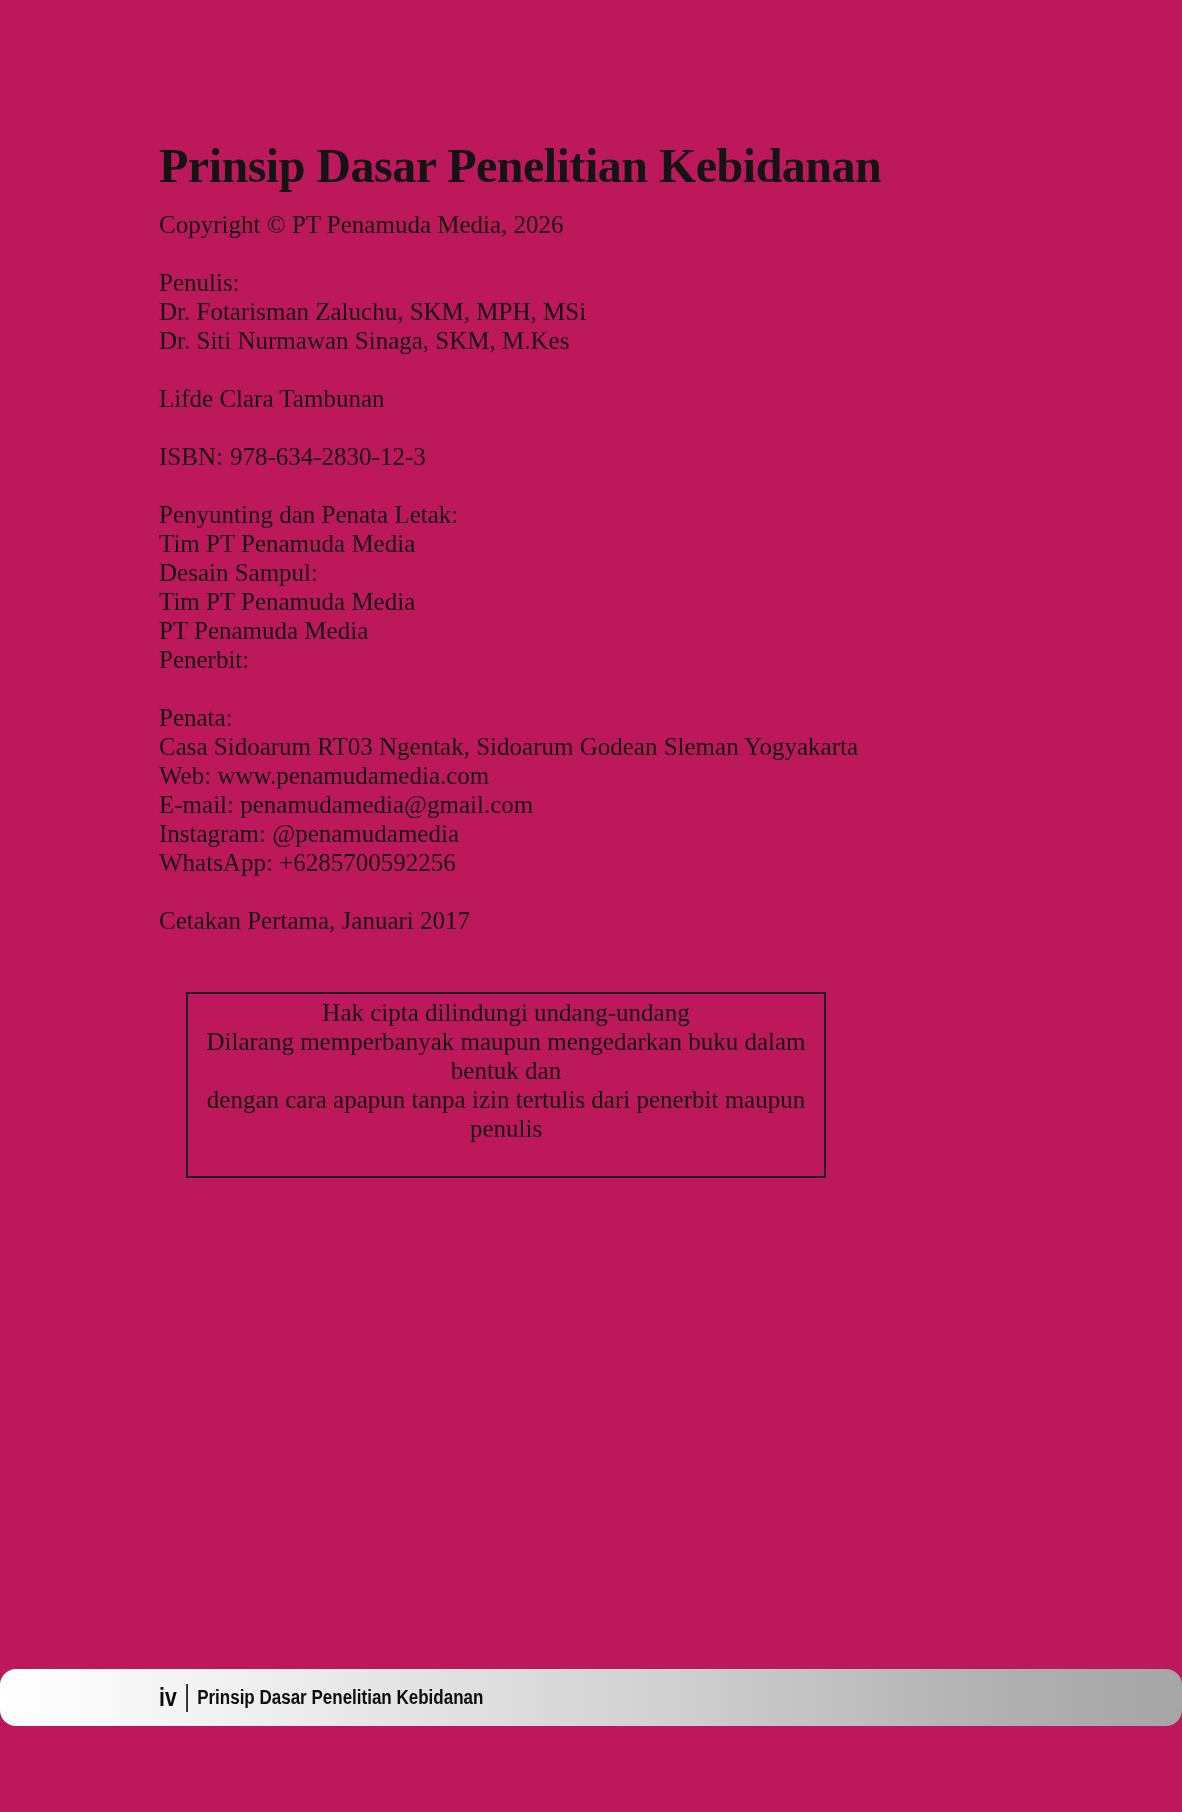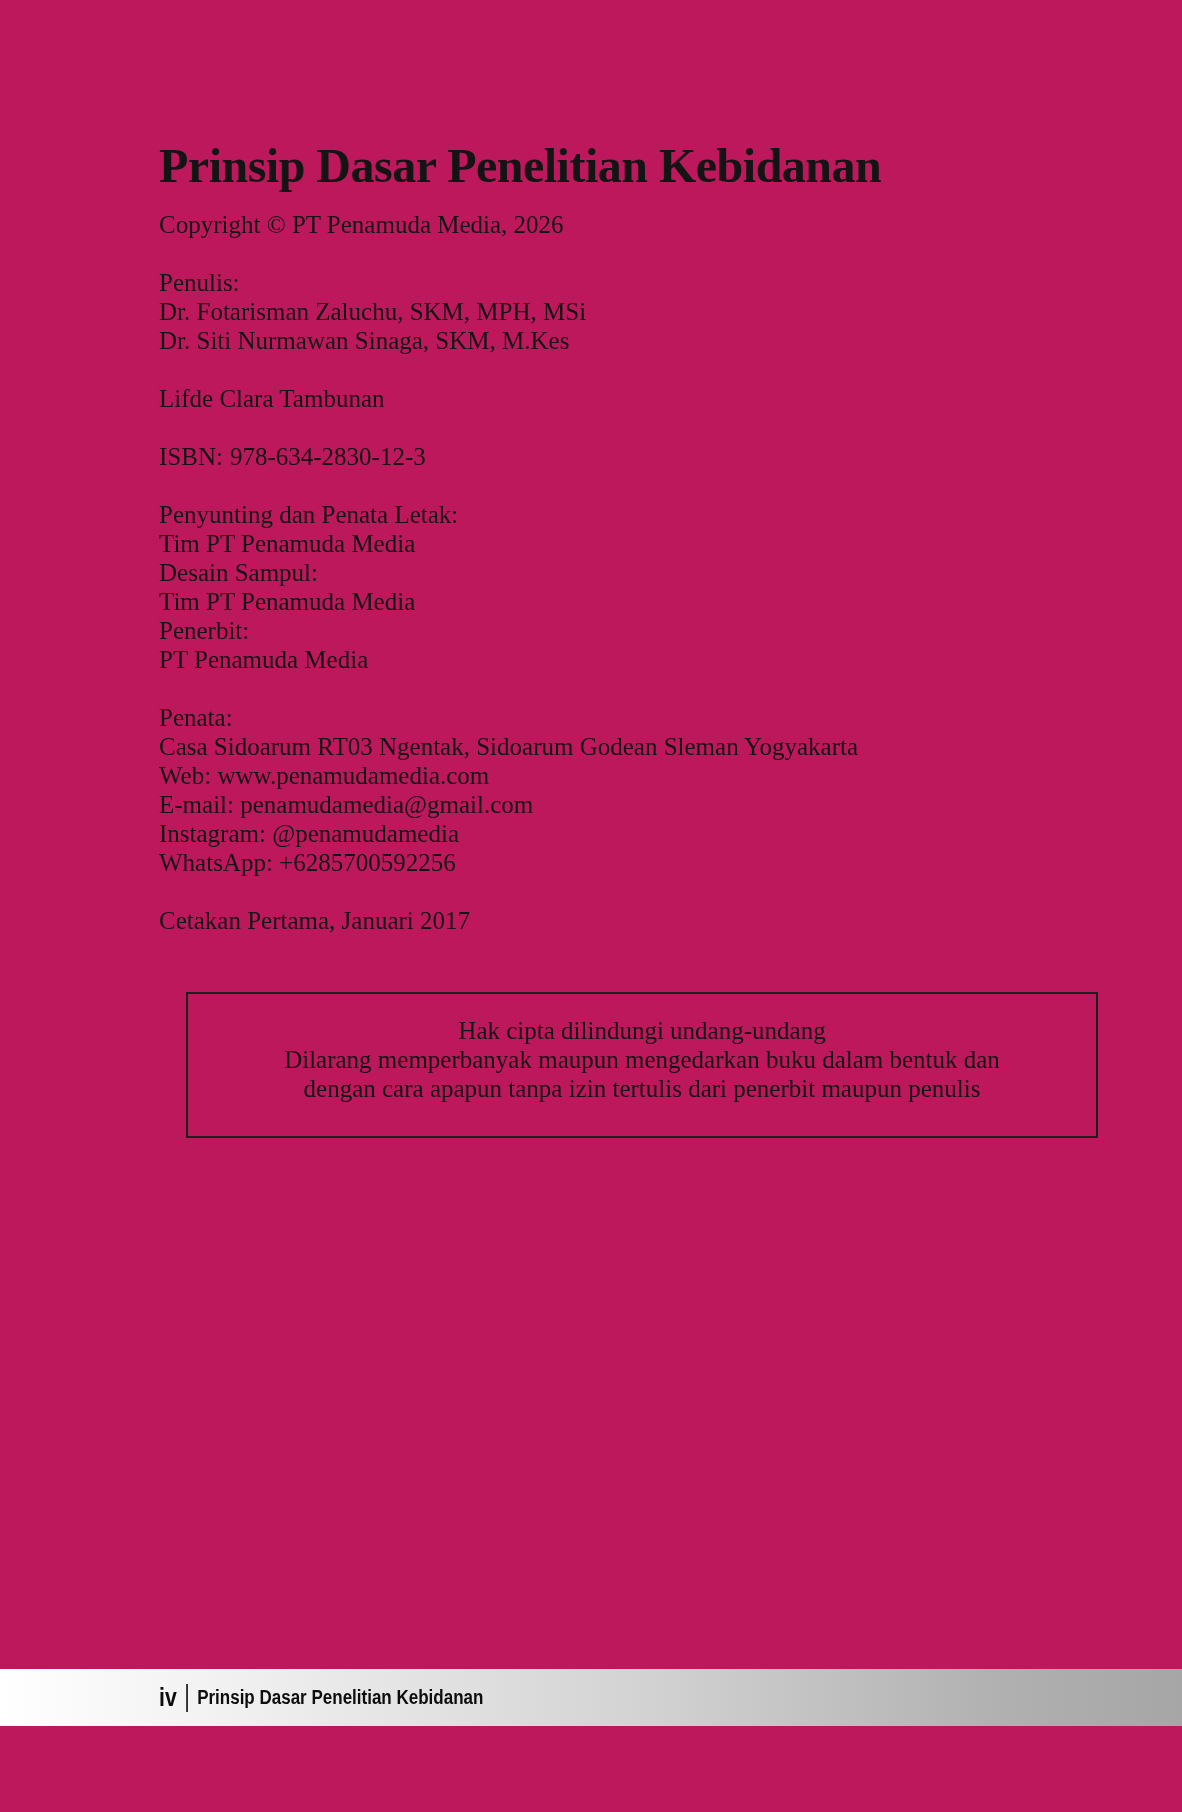--- a/index.html
+++ b/index.html
@@ -34,33 +34,34 @@
   }
 
   .block { margin-top: 29px; }
   .line { white-space: pre-wrap; }
   .lbl { font-weight: normal; }
   .val-after { margin-left: 7px; }
 
   .notice-box {
     margin-top: 57px;
     margin-left: 27px;
-    width: 912px;
+    width: 640px;
     border: 2px solid #1f1f1f;
-    padding: 22px 14px 33px 14px;
+    padding: 4px 14px 33px 14px;
     text-align: center;
   }
 
   .footer-band {
     position: absolute;
     left: 0;
     top: 1669px;
     width: 1182px;
     height: 57px;
     background: linear-gradient(90deg, #ffffff 0%, #f2f2f2 18%, #d2d2d2 55%, #b0b0b0 85%, #a6a6a6 100%);
+    border-radius: 16px;
   }
 
   .footer-inner {
     position: absolute;
     left: 159px;
     top: 0;
     height: 57px;
     display: flex;
     align-items: center;
     gap: 11px;
@@ -98,22 +99,22 @@
 
     <div class="block">
       <div class="line"><span class="lbl">ISBN:</span><span class="val-after">978-634-2830-12-3</span></div>
     </div>
 
     <div class="block">
       <div class="line lbl">Penyunting dan Penata Letak:</div>
       <div class="line">Tim PT Penamuda Media</div>
       <div class="line lbl">Desain Sampul:</div>
       <div class="line">Tim PT Penamuda Media</div>
+      <div class="line">PT Penamuda Media</div>
       <div class="line lbl">Penerbit:</div>
-      <div class="line">PT Penamuda Media</div>
     </div>
 
     <div class="block">
       <div class="line lbl">Penata:</div>
       <div class="line">Casa Sidoarum RT03 Ngentak, Sidoarum Godean Sleman Yogyakarta</div>
       <div class="line">Web: www.penamudamedia.com</div>
       <div class="line">E-mail: penamudamedia@gmail.com</div>
       <div class="line">Instagram: @penamudamedia</div>
       <div class="line">WhatsApp: +6285700592256</div>
     </div>

